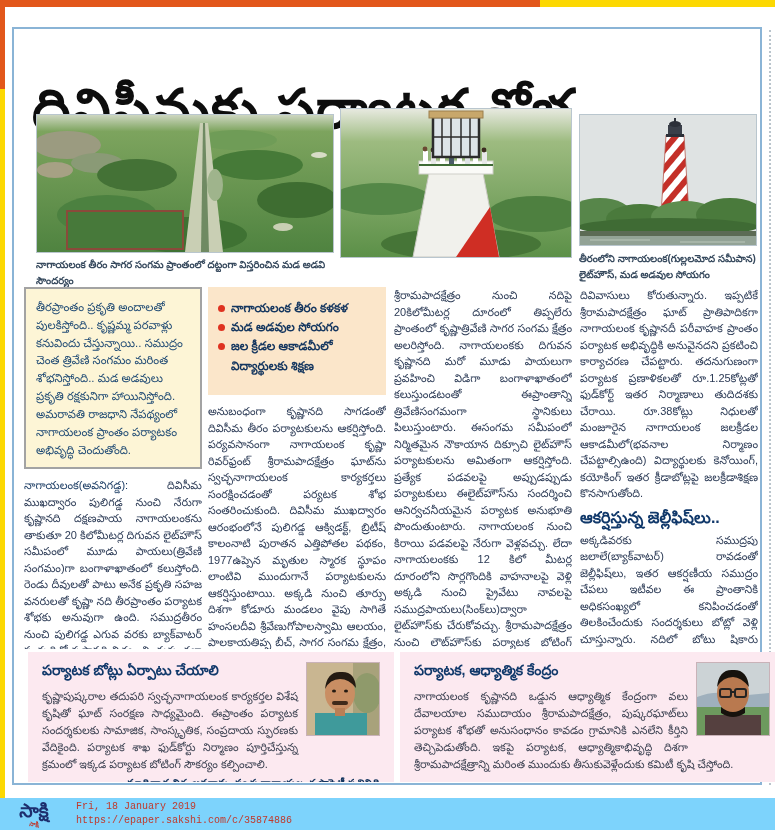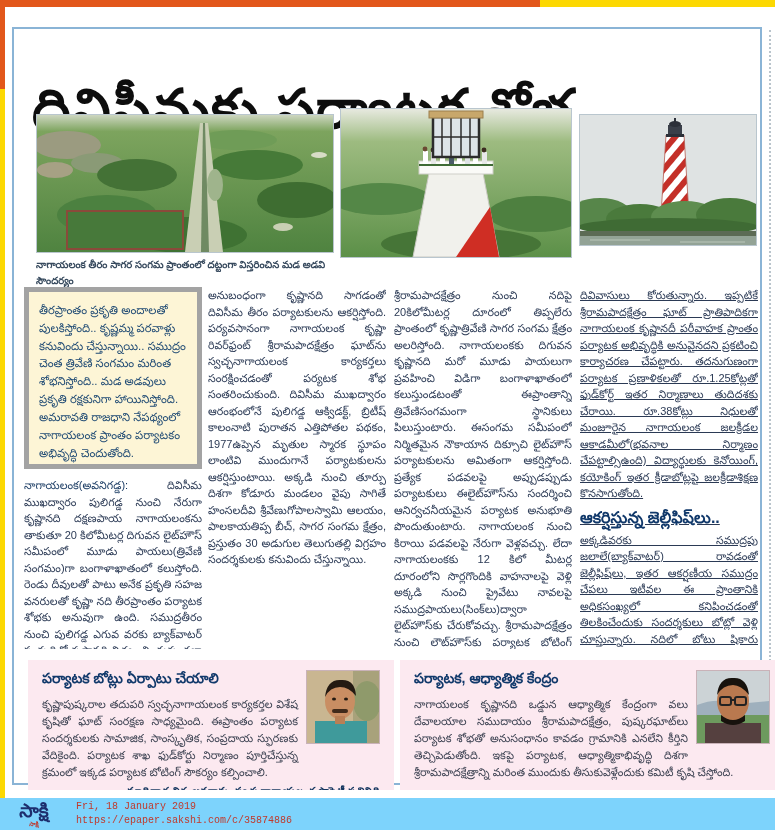--- a/index.html
+++ b/index.html
@@ -38,44 +38,44 @@
   .cap1{left:22px;top:228px;width:290px;}
   .cap2{left:326px;top:234px;width:235px;}
   .cap3{left:565px;top:222px;width:180px;}
 
   
   .col{position:absolute;top:258px;width:178px;color:#2b3a55;font-size:11px;
        line-height:1.5;text-align:justify;overflow:hidden;}
   .c1{left:10px;height:362px;}
   .c2{left:194px;height:362px;}
   .c3{left:380px;height:362px;}
-  .c4{left:566px;height:362px;text-decoration:underline;}
+  .c4{left:566px;height:362px;}
 
   .lede-box{
     box-sizing:border-box;width:178px;height:182px;margin-bottom:8px;
-    background:#fdf5d6;border:5px solid #a3a3a3;padding:10px 10px;
+    background:#fdf5d6;border:2px solid #a3a3a3;padding:10px 10px;
     color:#1f4a74;font-size:11.5px;line-height:1.55;overflow:hidden;text-align:left;
   }
   .dateline{font-weight:normal;color:#14365f;}
   .bodytext{color:#2b3a55;}
 
   .bullet-box{
     box-sizing:border-box;width:178px;min-height:108px;margin-bottom:8px;
     background:#fbe6ca;padding:12px 10px 10px 10px;overflow:hidden;text-align:left;
   }
   .bullet-item{position:relative;padding-left:13px;color:#14365f;font-weight:bold;
     font-size:12px;line-height:1.6;}
   .bullet-dot{position:absolute;left:0;top:6px;width:7px;height:7px;border-radius:50%;
     background:#df3220;}
   .subhead{font-weight:bold;color:#10386a;font-size:16px;margin:4px 0 2px 0;text-align:left;}
 
   
   .quote{
     position:absolute;top:623px;height:130px;box-sizing:border-box;
-    background:#fcE9f0;background:#fce9f0;padding:10px 14px 8px 14px;overflow:hidden;margin-top:8px;
+    background:#fcE9f0;background:#fce9f0;padding:10px 14px 8px 14px;overflow:hidden;
   }
   .q1{left:14px;width:366px;}
   .q2{left:386px;width:384px;}
   .quote-title{font-weight:bold;color:#10386a;font-size:14px;margin-bottom:6px;}
   .quote-photo{float:right;width:72px;height:72px;margin:0 0 4px 8px;border:1px solid #c9b2b8;}
   .quote-body{color:#3a4050;font-size:11px;line-height:1.55;text-align:justify;}
   .quote-byline{clear:none;text-align:right;color:#14365f;font-weight:bold;font-size:11px;margin-top:4px;}
 
   
   .footer{position:absolute;left:0;top:798px;width:775px;height:32px;background:#7dd3fc;}
@@ -197,29 +197,35 @@
       <ellipse cx="105" cy="102" rx="34" ry="16" fill="#5e8d4f"></ellipse>
       <ellipse cx="150" cy="100" rx="34" ry="17" fill="#4a7a3c"></ellipse>
       <ellipse cx="88" cy="112" rx="90" ry="9" fill="#3f6b34"></ellipse>
 
       <rect x="0" y="116" width="176" height="14" fill="#93a396"></rect>
       <rect x="0" y="116" width="176" height="5" fill="#5c6b55"></rect>
       <line x1="10" y1="125" x2="70" y2="125" stroke="#aebbae" stroke-width="1.5"></line>
       <line x1="100" y1="127" x2="165" y2="127" stroke="#aebbae" stroke-width="1.5"></line>
     </svg>
   </div>
+  <div class="caption cap3">తీరంలోని నాగాయలంక(గుల్లలమోద సమీపాన) లైట్‌హౌస్, మడ అడవుల సోయగం</div>
 
   <div class="col c1">
     <div class="lede-box">
       <span>తీరప్రాంతం ప్రకృతి అందాలతో పులకిస్తోంది.. కృష్ణమ్మ పరవాళ్లు కనువిందు చేస్తున్నాయి.. సముద్రం చెంత త్రివేణి సంగమం మరింత శోభనిస్తోంది.. మడ అడవులు ప్రకృతి రక్షకునిగా హాయినిస్తోంది. అమరావతి రాజధాని నేపథ్యంలో నాగాయలంక ప్రాంతం పర్యాటకం అభివృద్ధి చెందుతోంది.</span>
     </div>
     <p style="margin:0;"><span class="dateline">నాగాయలంక(అవనిగడ్డ):</span> <span class="bodytext">దివిసీమ ముఖద్వారం పులిగడ్డ నుంచి నేరుగా కృష్ణానది దక్షణపాయ నాగాయలంకను తాకుతూ 20 కిలోమీటర్ల దిగువన లైట్‌హౌస్ సమీపంలో మూడు పాయలు(త్రివేణి సంగమం)గా బంగాళాఖాతంలో కలుస్తోంది. రెండు దీవులతో పాటు అనేక ప్రకృతి సహజ వనరులతో కృష్ణా నది తీరప్రాంతం పర్యాటక శోభకు అనువుగా ఉంది. సముద్రతీరం నుంచి పులిగడ్డ ఎగువ వరకు బ్యాక్‌వాటర్ సంవృద్ధితో కృష్ణానది నిత్యం నిండుకుండలా ప్రవహిస్తుంటుంది. రాష్ట్రవిభజన నేపథ్యంలో ఏర్పడిన రాజధాని అమరావతితో</span></p>
   </div>
 
   <div class="col c2">
+    <div class="bullet-box">
+      <div class="bullet-item"><span class="bullet-dot"></span><span>నాగాయలంక తీరం కళకళ</span></div>
+      <div class="bullet-item"><span class="bullet-dot"></span><span>మడ అడవుల సోయగం</span></div>
+      <div class="bullet-item"><span class="bullet-dot"></span><span>జల క్రీడల ఆకాడమీలో విద్యార్థులకు శిక్షణ</span></div>
+    </div>
     <p style="margin:0 0 3px 0;">అనుబంధంగా కృష్ణానది సాగడంతో దివిసీమ తీరం పర్యాటకులను ఆకర్షిస్తోంది. పర్యవసానంగా నాగాయలంక కృష్ణా రివర్‌ఫ్రంట్ శ్రీరామపాదక్షేత్రం ఘాట్‌ను స్వచ్ఛనాగాయలంక కార్యకర్తలు సంరక్షించడంతో పర్యటక శోభ సంతరించుకుంది. దివిసీమ ముఖద్వారం ఆరంభంలోనే పులిగడ్డ ఆక్విడక్ట్, బ్రిటీష్ కాలంనాటి పురాతన ఎత్తిపోతల పథకం, 1977ఉప్పెన మృతుల స్మారక స్థూపం లాంటివి ముందుగానే పర్యాటకులను ఆకర్షిస్తుంటాయి. అక్కడి నుంచి తూర్పు దిశగా కోడూరు మండలం వైపు సాగితే హంసలదీవి శ్రీవేణుగోపాలస్వామి ఆలయం, పాలకాయతిప్ప బీచ్, సాగర సంగమ క్షేత్రం, ప్రస్తుతం 30 అడుగుల తెలుగుతల్లి విగ్రహం సందర్శకులకు కనువిందు చేస్తున్నాయి.</p>
 
   </div>
 
   <div class="col c3">
     <p style="margin:0;">శ్రీరామపాదక్షేత్రం నుంచి నదిపై 20కిలోమీటర్ల దూరంలో తిప్పలేరు ప్రాంతంలో కృష్ణాత్రివేణి సాగర సంగమ క్షేత్రం అలరిస్తోంది. నాగాయలంకకు దిగువన కృష్ణానది మరో మూడు పాయలుగా ప్రవహించి విడిగా బంగాళాఖాతంలో కలుస్తుండటంతో ఈప్రాంతాన్ని త్రివేణిసంగమంగా స్థానికులు పిలుస్తుంటారు. ఈసంగమ సమీపంలో నిర్మితమైన నౌకాయాన దిక్సూచి లైట్‌హౌస్ పర్యాటకులను అమితంగా ఆకర్షిస్తోంది. ప్రత్యేక పడవలపై అప్పుడప్పుడు పర్యాటకులు ఈలైట్‌హౌస్‌ను సందర్శించి ఆనిర్వచనీయమైన పర్యాటక అనుభూతి పొందుతుంటారు. నాగాయలంక నుంచి కిరాయి పడవలపై నేరుగా వెళ్లవచ్చు. లేదా నాగాయలంకకు 12 కిలో మీటర్ల దూరంలోని సొర్లగొందికి వాహనాలపై వెళ్లి అక్కడి నుంచి ప్రైవేటు నావలపై సముద్రపాయలు(సింక్‌లు)ద్వారా లైట్‌హౌస్‌కు చేరుకోవచ్చు. శ్రీరామపాదక్షేత్రం నుంచి లౌట్‌హౌస్‌కు పర్యాటక బోటింగ్ ఏర్పాటు చేయాలన్న సందర్శకుల డిమాండ్ ఇంత వరకు నెరవేరలేదు. కృష్ణాతీరానికి మరింత పర్యాటక శోభ చేకూరేలాగా లౌట్‌హౌస్, ఎదురు మొండిదీవులు, మడ అడవుల సౌందర్యాన్ని ఇనుమడింప చేసేలా పర్యాటకశాఖ బోటింగ్ ఏర్పాటు చేయాలని</p>
   </div>
 
   <div class="col c4">
     <p style="margin:0 0 3px 0;">దివివాసులు కోరుతున్నారు. ఇప్పటికే శ్రీరామపాదక్షేత్రం ఘాట్ ప్రాతిపాదికగా నాగాయలంక కృష్ణానదీ పరీవాహక ప్రాంతం పర్యాటక అభివృద్ధికి అనువైనదని ప్రకటించి కార్యాచరణ చేపట్టారు. తదనుగుణంగా పర్యాటక ప్రణాళికలతో రూ.1.25కోట్లతో ఫుడ్‌కోర్ట్ ఇతర నిర్మాణాలు తుదిదశకు చేరాయి. రూ.38కోట్లు నిధులతో మంజూరైన నాగాయలంక జలక్రీడల ఆకాడమీలో(భవనాల నిర్మాణం చేపట్టాల్సిఉంది) విద్యార్థులకు కెనోయింగ్, కయోకింగ్ ఇతర క్రీడాబోట్లపై జలక్రీడాశిక్షణ కొనసాగుతోంది.</p>

